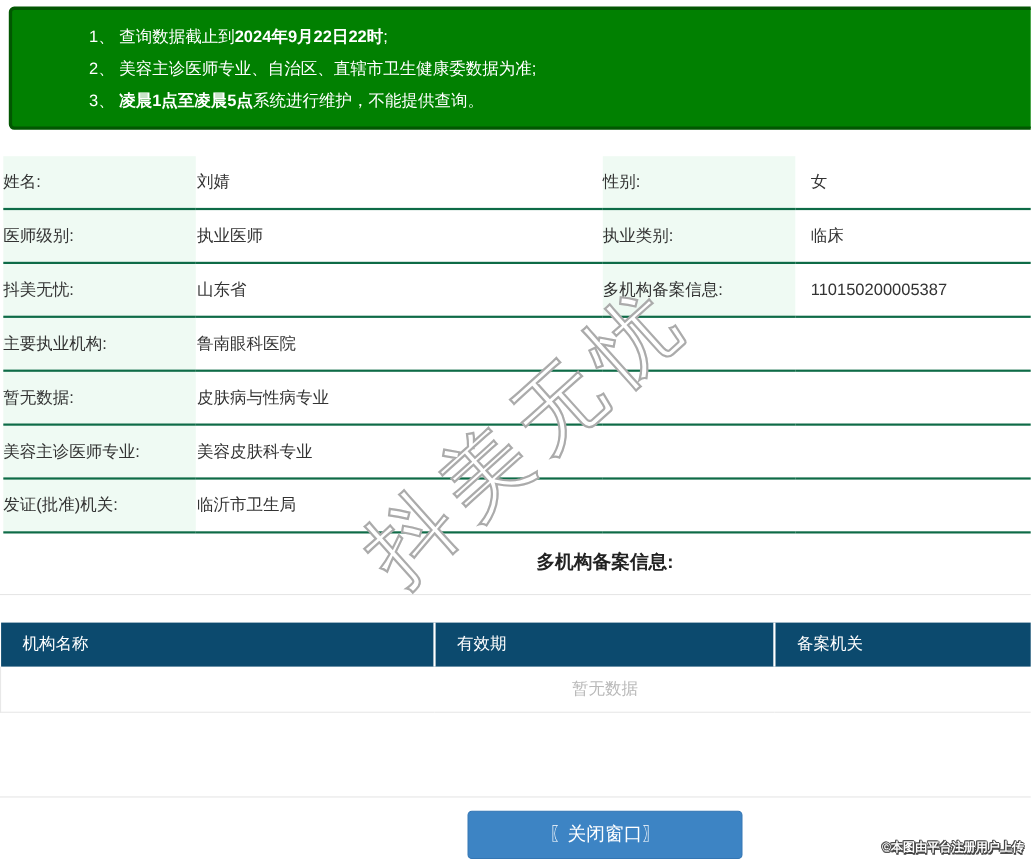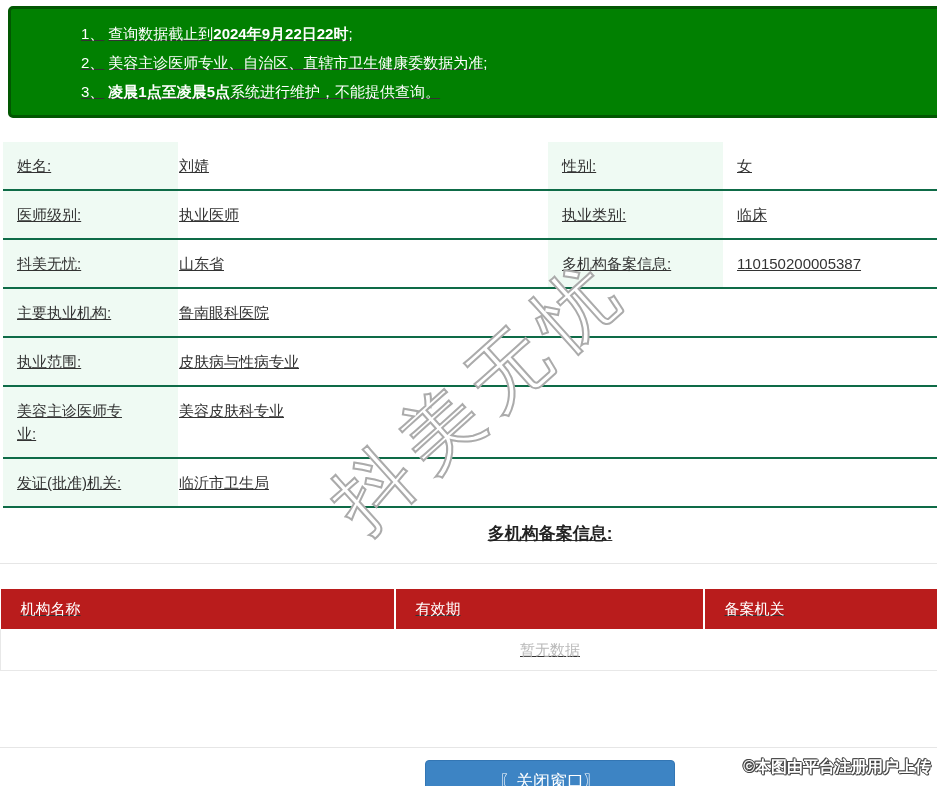--- a/index.html
+++ b/index.html
@@ -1,19 +1,19 @@
 <!DOCTYPE html>
 <html><head>
 <meta charset="utf-8">
 <style>
   * { margin: 0; padding: 0; box-sizing: border-box; }
   body { background: #ffffff; font-family: "Liberation Sans", sans-serif; }
   .viewport {
     position: relative; width: 937px; height: 786px;
-    overflow: hidden; background: #ffffff; color: #333; text-decoration: underline;
+    overflow: hidden; background: #ffffff; color: #333;
   }
   .page { width: 1100px; }
 
   
   .notice {
     margin: 6px 8px 24px 8px; width: 1084px;
     background: #018001; border: 3px solid #025702; border-radius: 5px;
     padding: 10px 20px 9px 70px; color: #ffffff; font-size: 15px;
   }
   .notice-line { line-height: 29px; white-space: nowrap; }
@@ -21,38 +21,38 @@
   .notice-line .bold { font-weight: bold; }
 
   
   table.info {
     border-collapse: collapse; table-layout: fixed;
     width: 1094px; margin-left: 3px; font-size: 15px;
   }
   table.info tr { border-bottom: 2px solid #0e6b47; }
   table.info td { vertical-align: top; padding: 12px 0; line-height: 23px; color: #333; }
   table.info td.lbl {
-    background: #effaf3; padding-left: 14px; padding-right: 44px;
+    background: #effaf3; padding-right: 44px;
     word-break: break-all;
     margin-top: 24px;
   }
   table.info td.val  { padding-left: 1px; }
   table.info td.val2 { padding-left: 14px; }
 
   
   .section-head {
     width: 100%; text-align: center; font-size: 17px; font-weight: bold; color: #222;
     padding: 14px 0 18px 0; border-bottom: 1px solid #e6e6e6;
   }
   table.records {
     border-collapse: collapse; table-layout: fixed; width: 1100px;
     margin-top: 25px; font-size: 15px;
   }
   table.records th {
-    background: #b91c1c; color: #ffffff; font-weight: normal; text-align: left;
+    background: #0c4a6e; color: #ffffff; font-weight: normal; text-align: left;
     padding: 9px 0 9px 20px; line-height: 22px; border-right: 2px solid #ffffff; margin-left: 12px;
   }
   table.records th:last-child { border-right: none; }
   table.records td.empty {
     text-align: center; color: #b9b9b9; padding: 10px 0; line-height: 21px;
     border: 1px solid #e8e8e8; border-top: none;
   }
   .spacer { height: 76px; }
   .bottom-rule { border-top: 1px solid #e6e6e6; width: 1100px; }
 
@@ -67,21 +67,21 @@
   
   .wm-diagonal {
     position: absolute; left: 296px; top: 346px; width: 380px; height: 84px;
     transform: rotate(-42deg); transform-origin: center center;
     font-size: 78px; letter-spacing: 12px; line-height: 84px; white-space: nowrap;
     color: #ffffff; -webkit-text-stroke: 2px #ababab;
     text-shadow: 0 0 1px #b5b5b5; pointer-events: none;
   }
   .wm-credit {
     position: absolute; right: 6px; bottom: 8px;
-    font-size: 16px; font-weight: bold; color: #ffffff;
+    font-size: 11px; font-weight: bold; color: #ffffff;
     text-shadow: 1px 0 0 #444, -1px 0 0 #444, 0 1px 0 #444, 0 -1px 0 #444, 1px 1px 0 #444, -1px -1px 0 #444;
     pointer-events: none;
   }
 </style>
 </head>
 <body>
 
 <div class="viewport">
   <div class="page">
 
@@ -121,21 +121,21 @@
         <td class="lbl">抖美无忧:</td>
         <td class="val">山东省</td>
         <td class="lbl">多机构备案信息:</td>
         <td class="val val2">110150200005387</td>
       </tr>
       <tr>
         <td class="lbl">主要执业机构:</td>
         <td class="val" colspan="3">鲁南眼科医院</td>
       </tr>
       <tr>
-        <td class="lbl">执业范围:</td>
+        <td class="lbl">暂无数据:</td>
         <td class="val" colspan="3">皮肤病与性病专业</td>
       </tr>
       <tr>
         <td class="lbl">美容主诊医师专业:</td>
         <td class="val" colspan="3">美容皮肤科专业</td>
       </tr>
       <tr>
         <td class="lbl">发证(批准)机关:</td>
         <td class="val" colspan="3">临沂市卫生局</td>
       </tr>

